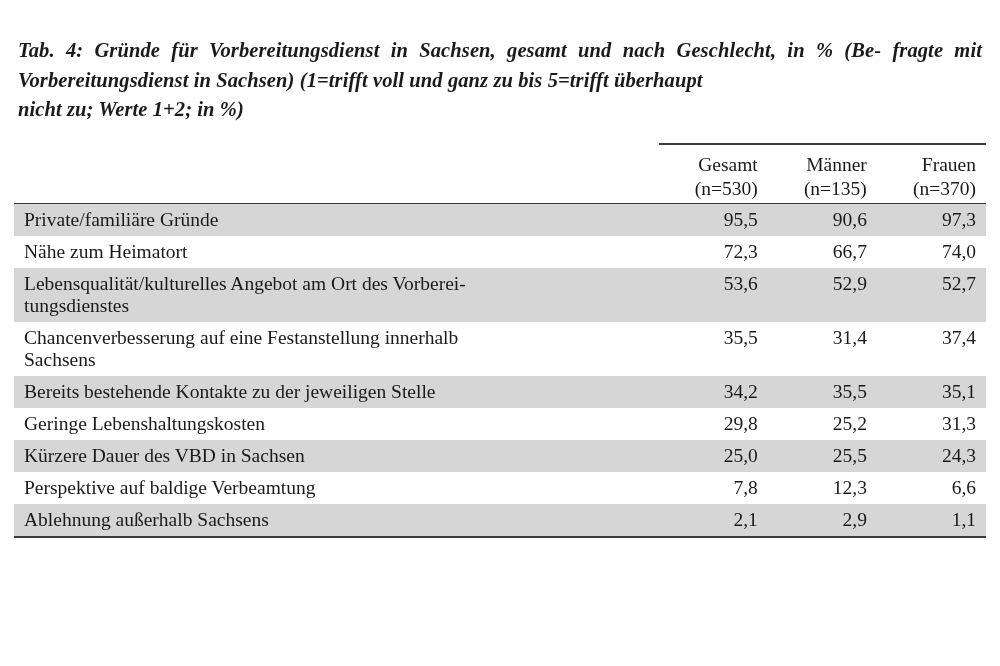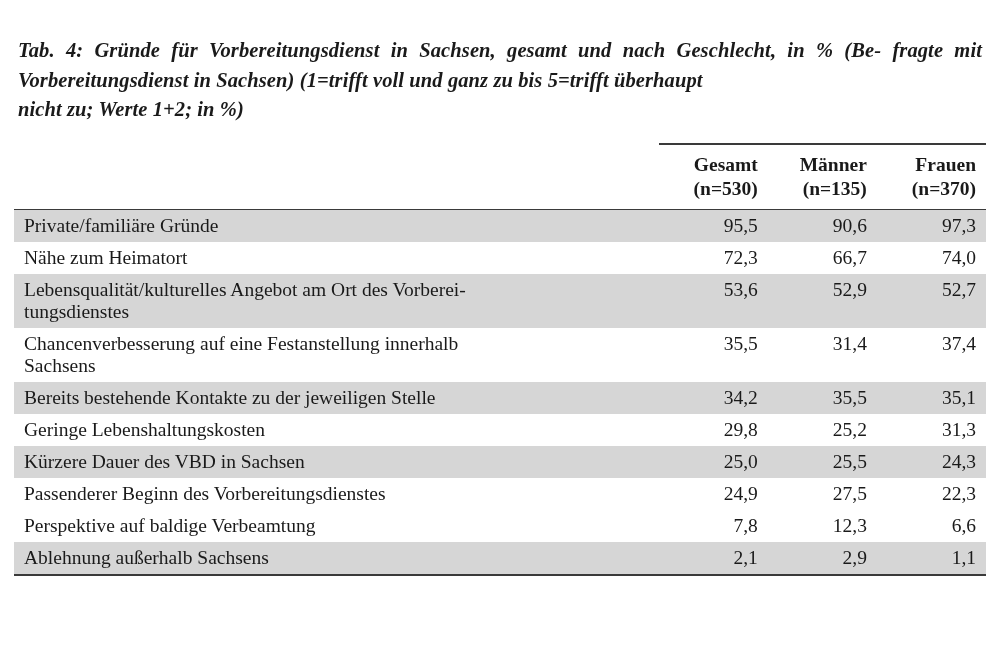--- a/index.html
+++ b/index.html
@@ -49,29 +49,29 @@
   .rule-mid td, .rule-mid th {
     border-top: 1.6px solid #3a3a3a;
   }
   .rule-bottom {
     border-top: 2.5px solid #3a3a3a;
     width: 972px;
     margin-left: 0;
     height: 0;
   }
   thead th {
-    font-weight: bold;
+    font-weight: normal;
     text-align: right;
     padding: 2px 10px 0 0;
     vertical-align: bottom;
     white-space: nowrap;
   }
   thead th.empty { border: none; }
   thead tr.head-line1 th { padding-top: 9px; }
-  thead tr.head-line2 th { padding-bottom: 9px; }
+  thead tr.head-line2 th { padding-bottom: 3px; }
   tbody td {
     vertical-align: top;
     padding: 5px 0 5px 0;
   }
   tbody td.label {
     text-align: justify;
     text-justify: inter-word;
     padding-left: 10px;
     padding-right: 14px;
   }
@@ -180,28 +180,20 @@
 
       <tr class="shaded">
         <td class="label">
           <span class="ln">Kürzere Dauer des VBD in Sachsen</span>
         </td>
         <td class="num">25,0</td>
         <td class="num">25,5</td>
         <td class="num">24,3</td>
       </tr>
 
-      <tr class="plain">
-        <td class="label">
-          <span class="ln">Passenderer Beginn des Vorbereitungsdienstes</span>
-        </td>
-        <td class="num">24,9</td>
-        <td class="num">27,5</td>
-        <td class="num">22,3</td>
-      </tr>
 
 
       <tr class="plain">
         <td class="label">
           <span class="ln">Perspektive auf baldige Verbeamtung</span>
         </td>
         <td class="num">7,8</td>
         <td class="num">12,3</td>
         <td class="num">6,6</td>
       </tr>

